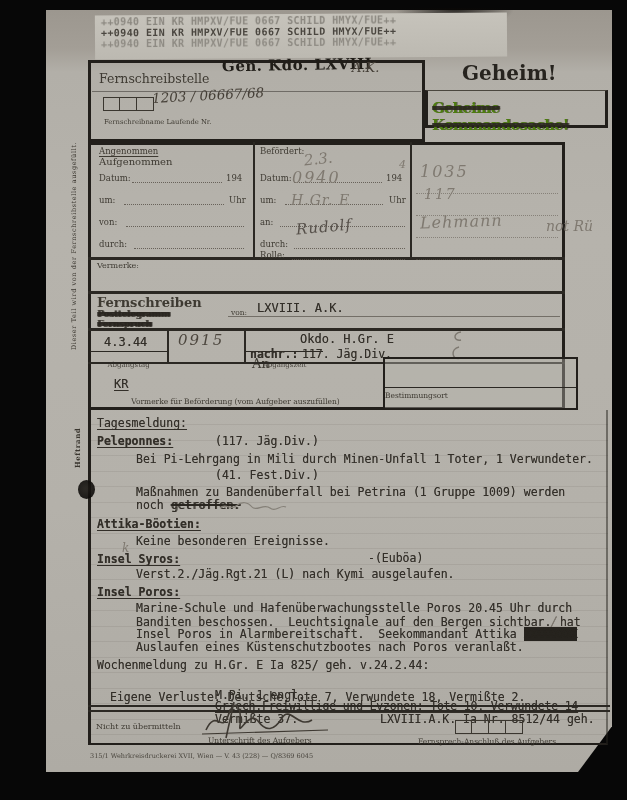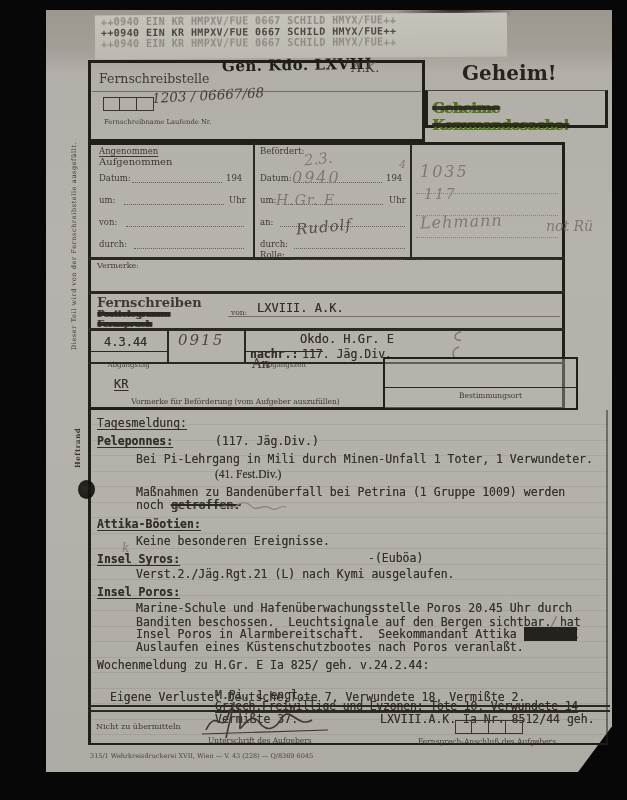--- a/index.html
+++ b/index.html
@@ -103,21 +103,21 @@
   <div class="abs print" style="left:260px;top:217px;font-size:8.5px;">an:</div>
   <div class="abs dots" style="left:280px;top:218px;width:125px;height:8px;"></div>
   <div class="abs print" style="left:260px;top:239px;font-size:8.5px;">durch:</div>
   <div class="abs dots" style="left:294px;top:240px;width:111px;height:8px;"></div>
   <div class="abs print" style="left:260px;top:250px;font-size:8.5px;">Rolle:</div>
   <div class="abs dots" style="left:292px;top:251px;width:113px;height:8px;"></div>
 
   <div class="abs hw" style="left:304px;top:150px;font-size:15px;transform:rotate(-6deg);">2.3.</div>
   <div class="abs hw" style="left:399px;top:158px;font-size:11px;">4</div>
   <div class="abs hw" style="left:292px;top:168px;font-size:16px;letter-spacing:2px;">0940</div>
-  <div class="abs hw" style="left:276px;top:192px;font-size:14px;letter-spacing:1px;">H.Gr. E</div>
+  <div class="abs hw" style="left:291px;top:192px;font-size:14px;letter-spacing:1px;">H.Gr. E</div>
   <div class="abs ink" style="left:296px;top:218px;font-size:15px;transform:rotate(-5deg);letter-spacing:1px;color:#56504a;">Rudolf</div>
 
   <div class="abs dots" style="left:416px;top:185px;width:142px;height:8px;opacity:.6;"></div>
   <div class="abs dots" style="left:416px;top:207px;width:142px;height:8px;opacity:.6;"></div>
   <div class="abs dots" style="left:416px;top:229px;width:142px;height:8px;opacity:.6;"></div>
   <div class="abs dots" style="left:416px;top:251px;width:142px;height:8px;opacity:.6;"></div>
   <div class="abs hw" style="left:420px;top:162px;font-size:16px;letter-spacing:2px;">1035</div>
   <div class="abs hw" style="left:424px;top:186px;font-size:14px;letter-spacing:2px;">117</div>
   <div class="abs hw" style="left:420px;top:212px;font-size:16px;transform:rotate(-2deg);letter-spacing:1px;">Lehmann</div>
   <div class="abs hw" style="left:546px;top:218px;font-size:14px;z-index:4;">not Rü</div>
@@ -147,31 +147,31 @@
   <div class="abs mono" style="left:302px;top:347px;font-size:11.5px;">117. Jäg.Div.</div>
   <svg class="abs" style="left:446px;top:328px;" width="24" height="38">
     <path d="M15 4 C6 5,8 14,15 12 M13 19 C4 21,6 33,14 30" stroke="#7d7870" fill="none" stroke-width="1.4"></path>
   </svg>
   <div class="abs hline" style="left:88px;top:362px;width:477px;height:2px;"></div>
 
   <div class="abs mono u" style="left:114px;top:377px;font-size:12px;">KR</div>
   <div class="abs print" style="left:88px;top:397px;width:295px;text-align:center;font-size:7.5px;">Vormerke für Beförderung (vom Aufgeber auszufüllen)</div>
   <div class="abs" style="left:383px;top:357px;width:195px;height:53px;border:2.5px solid #221f1b;box-sizing:border-box;background:rgba(182,179,172,.4);">
     <div style="height:28px;border-bottom:1.5px solid #2b2823;"></div>
-    <div class="print" style="text-align:center;font-size:7.5px;padding-top:3px;padding-left:20px;">Bestimmungsort</div>
+    <div class="print" style="text-align:left;font-size:7.5px;padding-top:3px;">Bestimmungsort</div>
   </div>
 
   <div class="abs bodyrules" style="left:88px;top:410px;width:520px;height:335px;border-left:3px solid #221f1b;border-bottom:2.5px solid #221f1b;border-right:2px solid rgba(40,37,32,.5);box-sizing:border-box;"></div>
   <div class="abs hole"></div>
 
   <div class="abs mono u" style="left:97px;top:416px;font-size:11.5px;">Tagesmeldung:</div>
   <div class="abs mono u" style="left:97px;top:434px;font-size:11.5px;font-weight:bold;">Peleponnes:</div>
   <div class="abs mono" style="left:215px;top:434px;font-size:11.5px;">(117. Jäg.Div.)</div>
   <div class="abs mono" style="left:136px;top:452px;font-size:11.5px;">Bei Pi-Lehrgang in Mili durch Minen-Unfall 1 Toter, 1 Verwundeter.</div>
-  <div class="abs mono" style="left:215px;top:468px;font-size:11.5px;font-family:Liberation Serif, serif;">(41. Fest.Div.)</div>
+  <div class="abs mono" style="left:215px;top:468px;font-size:11.5px;">(41. Fest.Div.)</div>
   <div class="abs mono" style="left:136px;top:485px;font-size:11.5px;">Maßnahmen zu Bandenüberfall bei Petrina (1 Gruppe 1009) werden</div>
   <div class="abs mono" style="left:136px;top:498px;font-size:11.5px;"><span>noch </span><span class="xout" style="text-shadow:1px 0 0 rgba(44,40,33,.8);">getroffen.</span></div>
   <svg class="abs" style="left:218px;top:499px;" width="70" height="14">
     <path d="M2 9 C8 3,12 12,18 7 S30 3,34 8 S46 4,52 9 S62 5,68 8" stroke="#858078" fill="none" stroke-width="1.2"></path>
   </svg>
   <div class="abs mono u" style="left:97px;top:517px;font-size:11.5px;font-weight:bold;">Attika-Böotien:</div>
   <div class="abs mono" style="left:136px;top:534px;font-size:11.5px;">Keine besonderen Ereignisse.</div>
   <div class="abs mono u" style="left:97px;top:552px;font-size:11.5px;font-weight:bold;">Insel Syros:</div>
   <div class="abs hw" style="left:122px;top:541px;font-size:12px;">k</div>
   <div class="abs mono" style="left:368px;top:551px;font-size:11.5px;">-(Euböa)</div>

